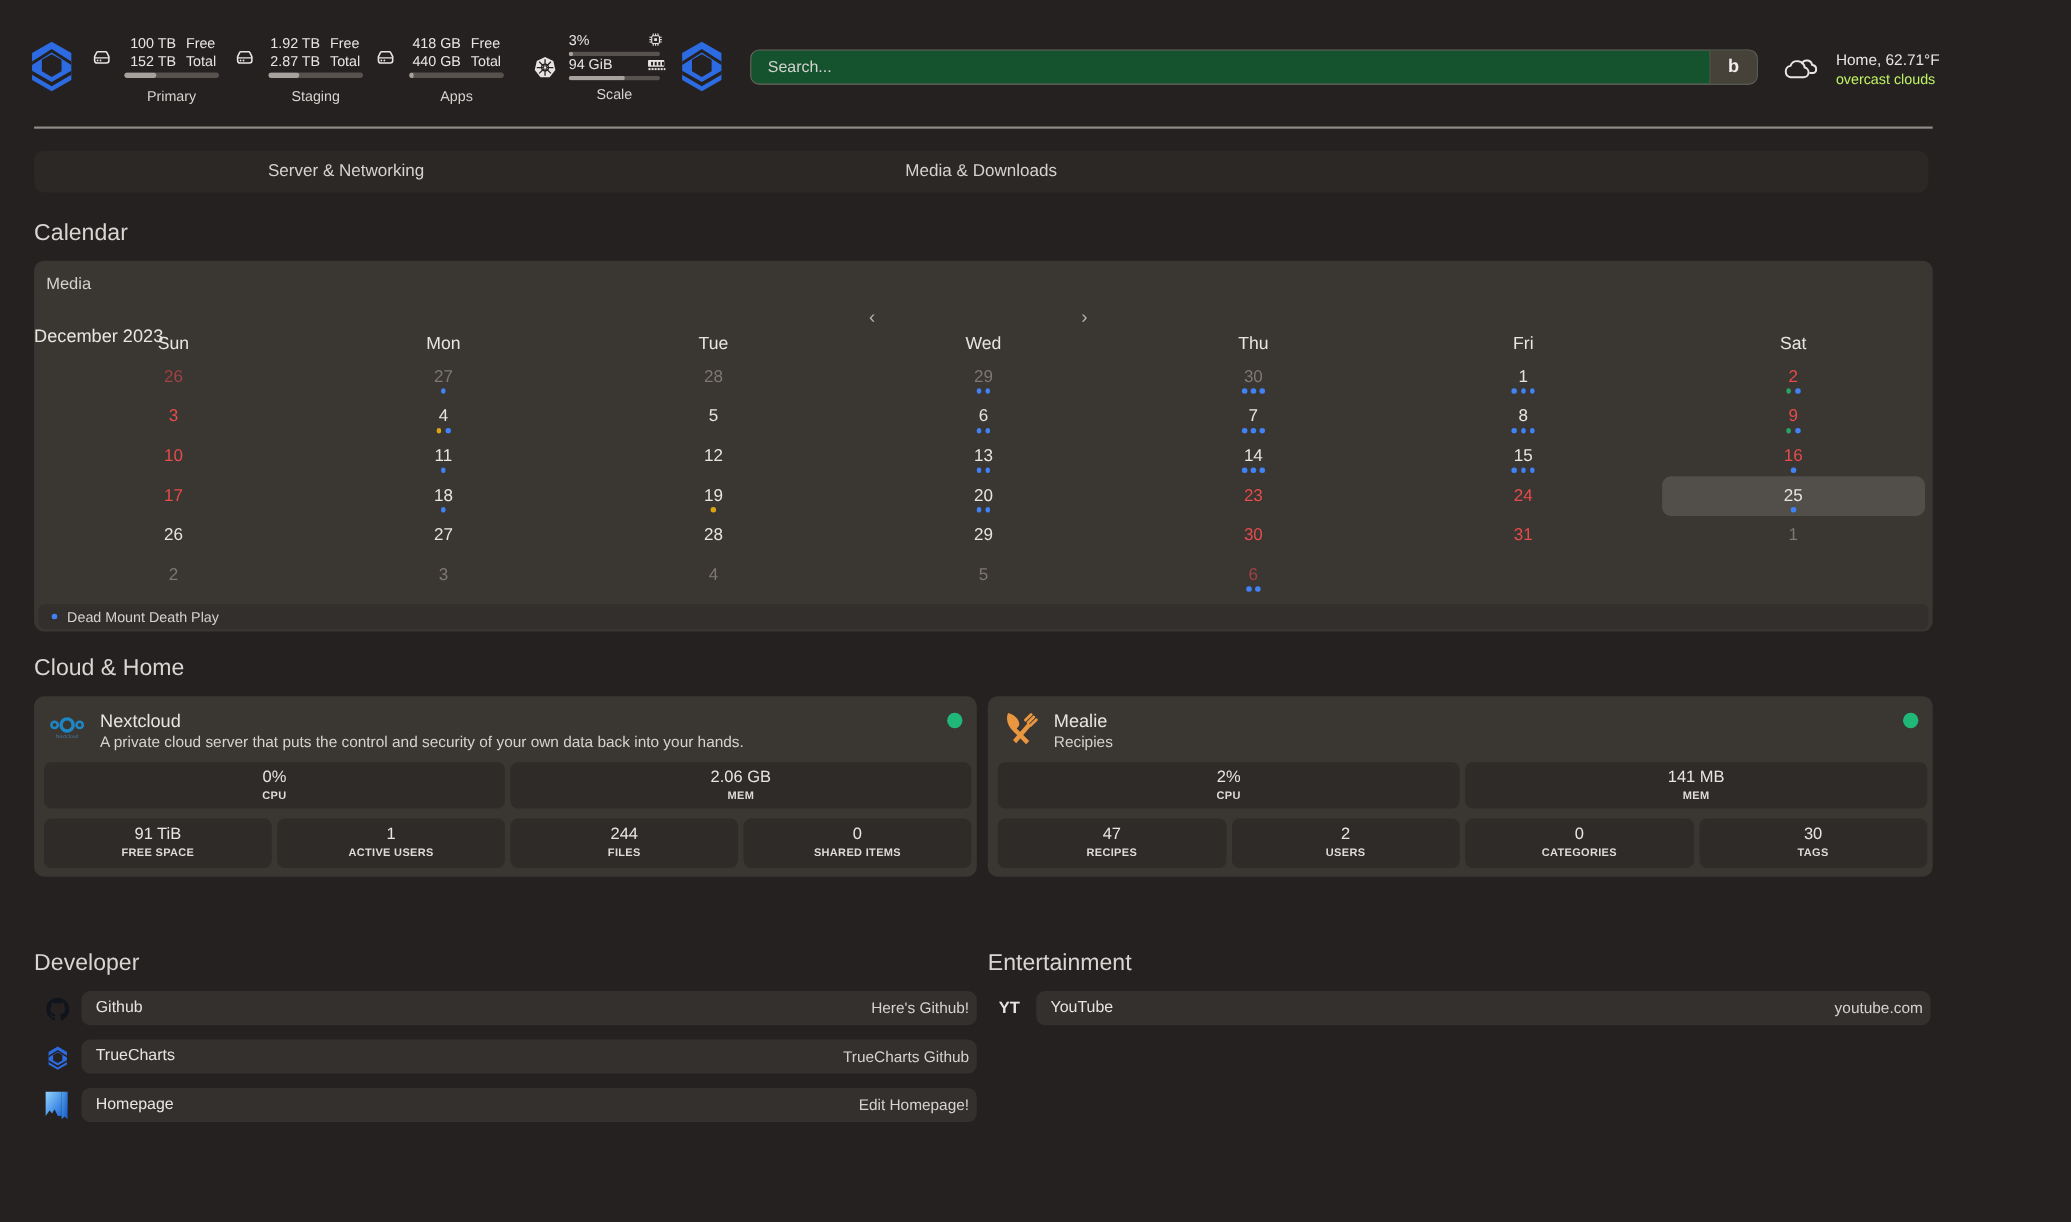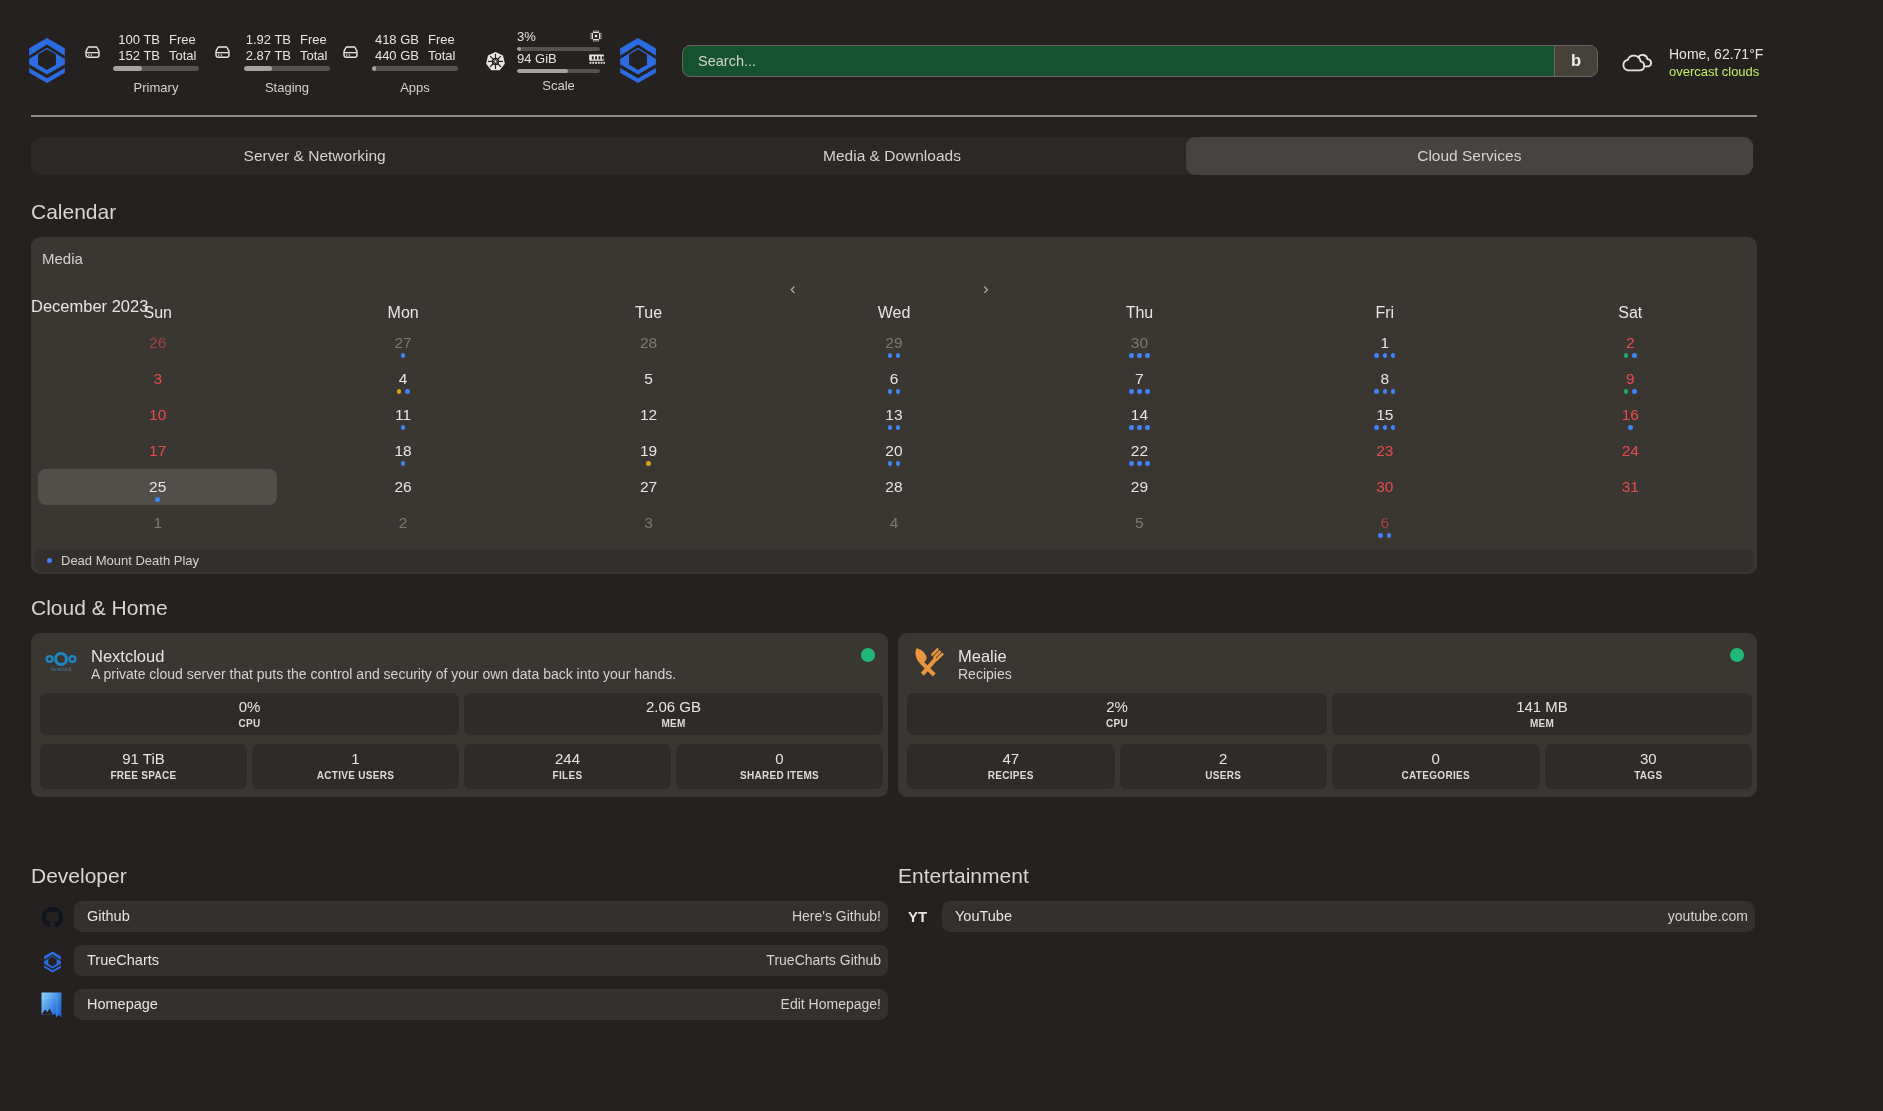--- a/index.html
+++ b/index.html
@@ -163,21 +163,20 @@
     </g>
   </svg>
 <div class="a" style="left:1669px;top:45px">
 <div style="font-size:14px;line-height:18px;color:#e7e5e3">Home, 62.71°F</div>
 <div style="font-size:13px;line-height:17px;color:#bef264">overcast clouds</div>
   </div>
 <div class="a" style="left:31px;top:115px;width:1726px;height:2px;background:#8f8b86"></div>
 <div class="tabs">
     <div class="tab">Server &amp; Networking</div>
 <div class="tab">Media &amp; Downloads</div>
-<div class="tab tabsel">Cloud Services</div>
   </div>
 <div class="h2" style="left:31px;top:200px">Calendar</div>
 <div class="card" style="left:31px;top:237px;width:1726px;height:337px">
 <div class="a" style="left:11px;top:13px;font-size:15px;color:#d5d2cf">Media</div>
 <div class="a" style="left:0;top:60px;width:100%;text-align:left;font-size:16.5px;color:#e7e5e3">December 2023</div>
 <div class="a" style="left:759px;top:42px;font-size:17px;color:#b5b1ac">‹</div>
 <div class="a" style="left:952px;top:42px;font-size:17px;color:#b5b1ac">›</div>
 <div class="wk">
       <span>Sun</span>
       <span>Mon</span>
@@ -325,28 +324,20 @@
       </div>
       <div class="dc">
         <div class="dn n">19</div>
         <div class="dots">
           <span class="dot" style="background:#d9a514"></span>
         </div>
       </div>
       <div class="dc">
         <div class="dn n">20</div>
         <div class="dots">
-          <span class="dot" style="background:#3f83f7"></span>
-          <span class="dot" style="background:#3f83f7"></span>
-        </div>
-      </div>
-      <div class="dc">
-        <div class="dn n">22</div>
-        <div class="dots">
-          <span class="dot" style="background:#3f83f7"></span>
           <span class="dot" style="background:#3f83f7"></span>
           <span class="dot" style="background:#3f83f7"></span>
         </div>
       </div>
       <div class="dc">
         <div class="dn w">23</div>
       </div>
       <div class="dc">
         <div class="dn w">24</div>
       </div>

